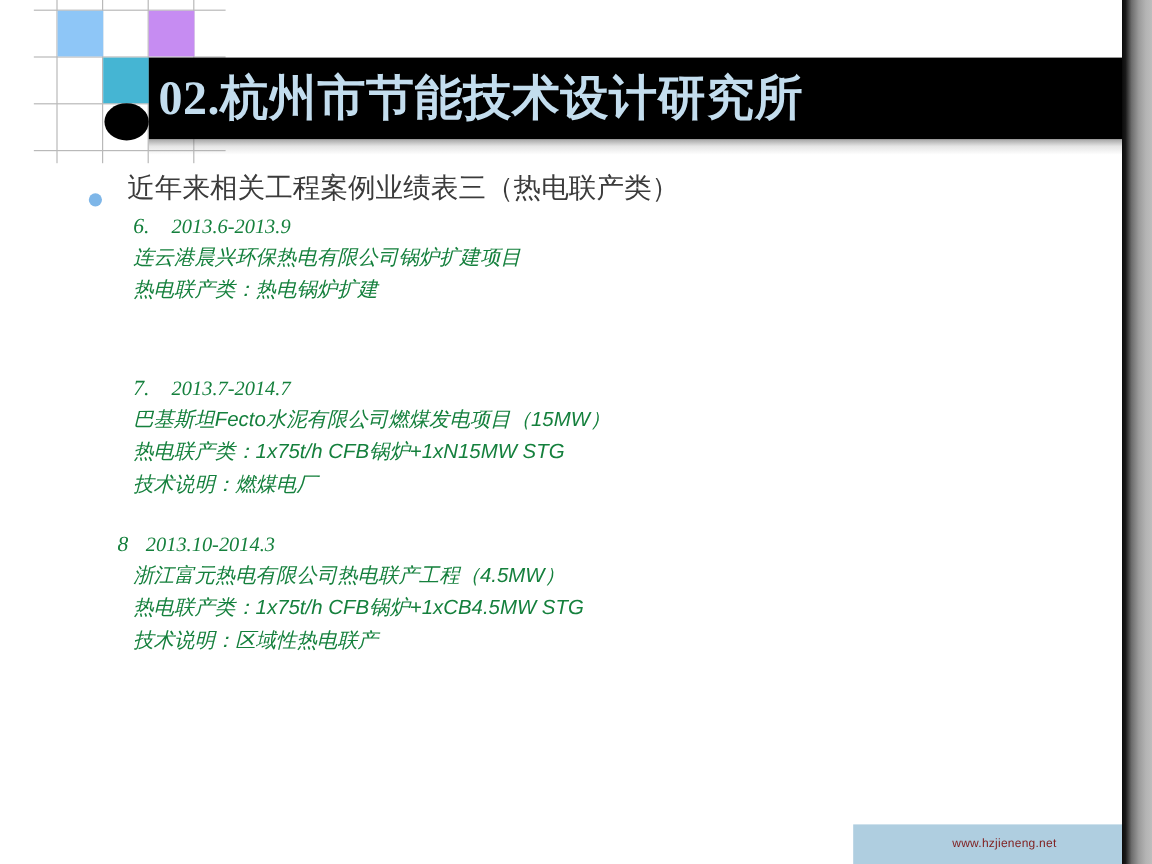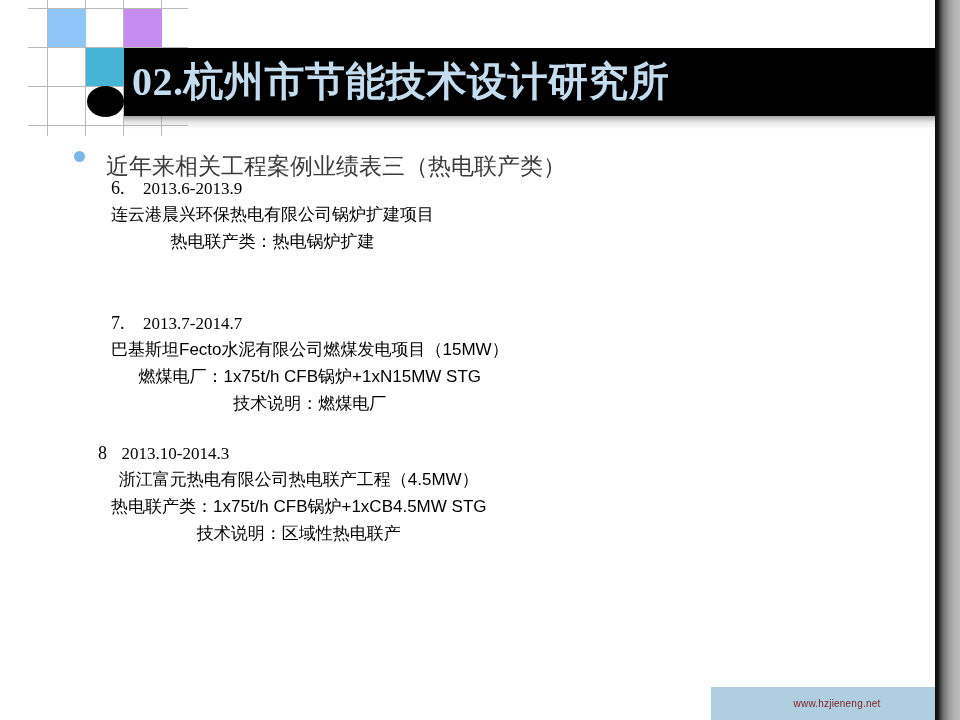--- a/index.html
+++ b/index.html
@@ -128,59 +128,59 @@
     left: 0;
     top: 136px;
     width: 935px;
     height: 540px;
   }
 
   
   #bullet-row {
     position: absolute;
     left: 46px;
-    top: 15px;
+    top: 5px;
     display: flex;
-    align-items: flex-start;
+    align-items: flex-end;
   }
   #bullet-dot {
     width: 11px;
     height: 11px;
     border-radius: 50%;
     background: #7EB6E8;
     flex: 0 0 auto;
     margin-right: 21px;
   }
   #bullet-heading {
     color: #3b3b3b;
     font-family: "Liberation Serif", "DejaVu Serif", serif;
     font-size: 23px;
     white-space: nowrap;
   }
 
   
   .entry {
     position: absolute;
-    color: #000000;
+    color: #15803d;
     white-space: nowrap;
+    font-style: italic;
   }
   .entry-head {
     font-family: "Liberation Serif", "DejaVu Serif", serif;
     font-size: 17px;
     line-height: 24px;
   }
   .entry-head .num {
     font-family: "Liberation Serif", "DejaVu Serif", serif;
     font-size: 18px;
   }
   .entry-line {
     font-family: "Liberation Sans", "DejaVu Sans", sans-serif;
     font-size: 17px;
     line-height: 27px;
-    text-align: center;
   }
 
   #entry-6 { left: 83px; top: 40px; }
   #entry-7 { left: 83px; top: 175px; }
   #entry-8 { left: 70px; top: 305px; }
   #entry-8 .entry-line { margin-left: 13px; }
 
   
   #footer-bar {
     position: absolute;
@@ -248,21 +248,21 @@
         <div class="entry-line">热电联产类：热电锅炉扩建</div>
       </div>
 
       <div class="entry" id="entry-7">
         <div class="entry-head">
           <span class="num">7.</span>
           <span style="display:inline-block;width:10px;"></span>
           <span>2013.7-2014.7</span>
         </div>
         <div class="entry-line">巴基斯坦Fecto水泥有限公司燃煤发电项目（15MW）</div>
-        <div class="entry-line">燃煤电厂：1x75t/h CFB锅炉+1xN15MW STG</div>
+        <div class="entry-line">热电联产类：1x75t/h CFB锅炉+1xN15MW STG</div>
         <div class="entry-line">技术说明：燃煤电厂</div>
       </div>
 
       <div class="entry" id="entry-8">
         <div class="entry-head">
           <span class="num">8</span>
           <span style="display:inline-block;width:6px;"></span>
           <span>2013.10-2014.3</span>
         </div>
         <div class="entry-line">浙江富元热电有限公司热电联产工程（4.5MW）</div>

